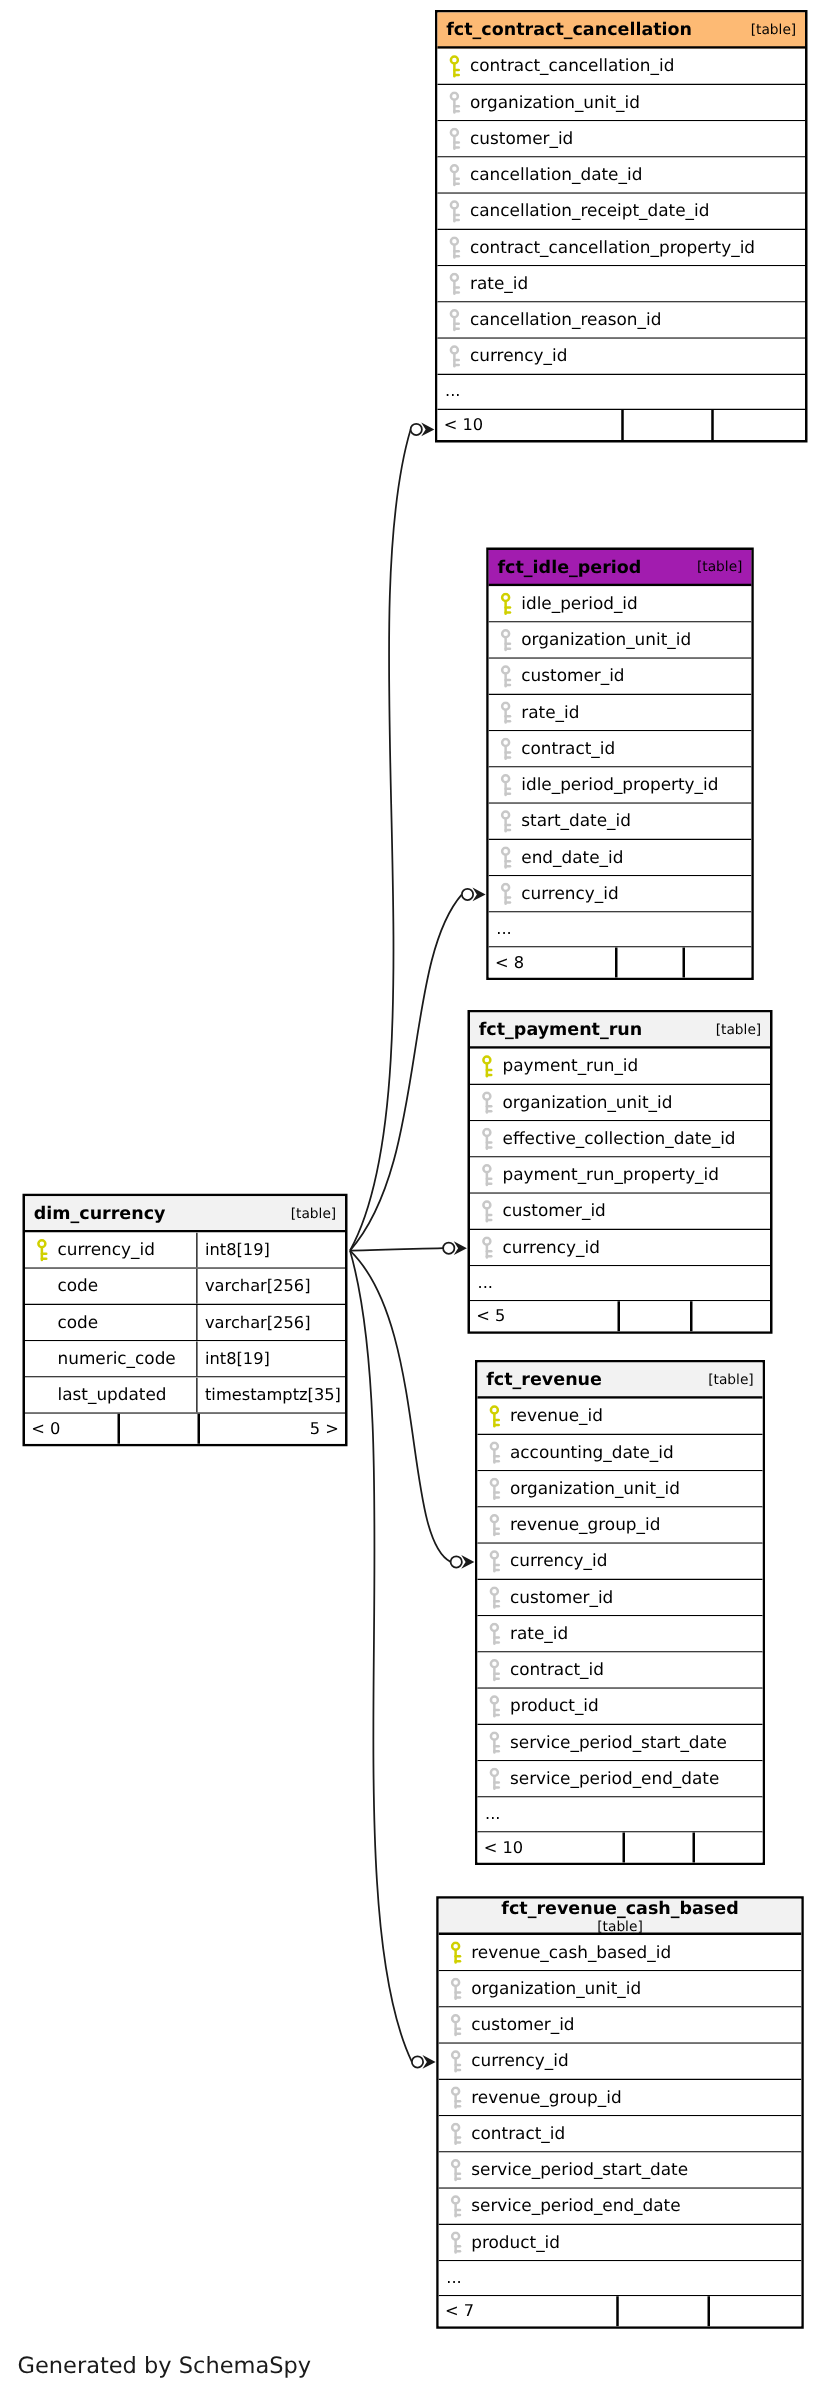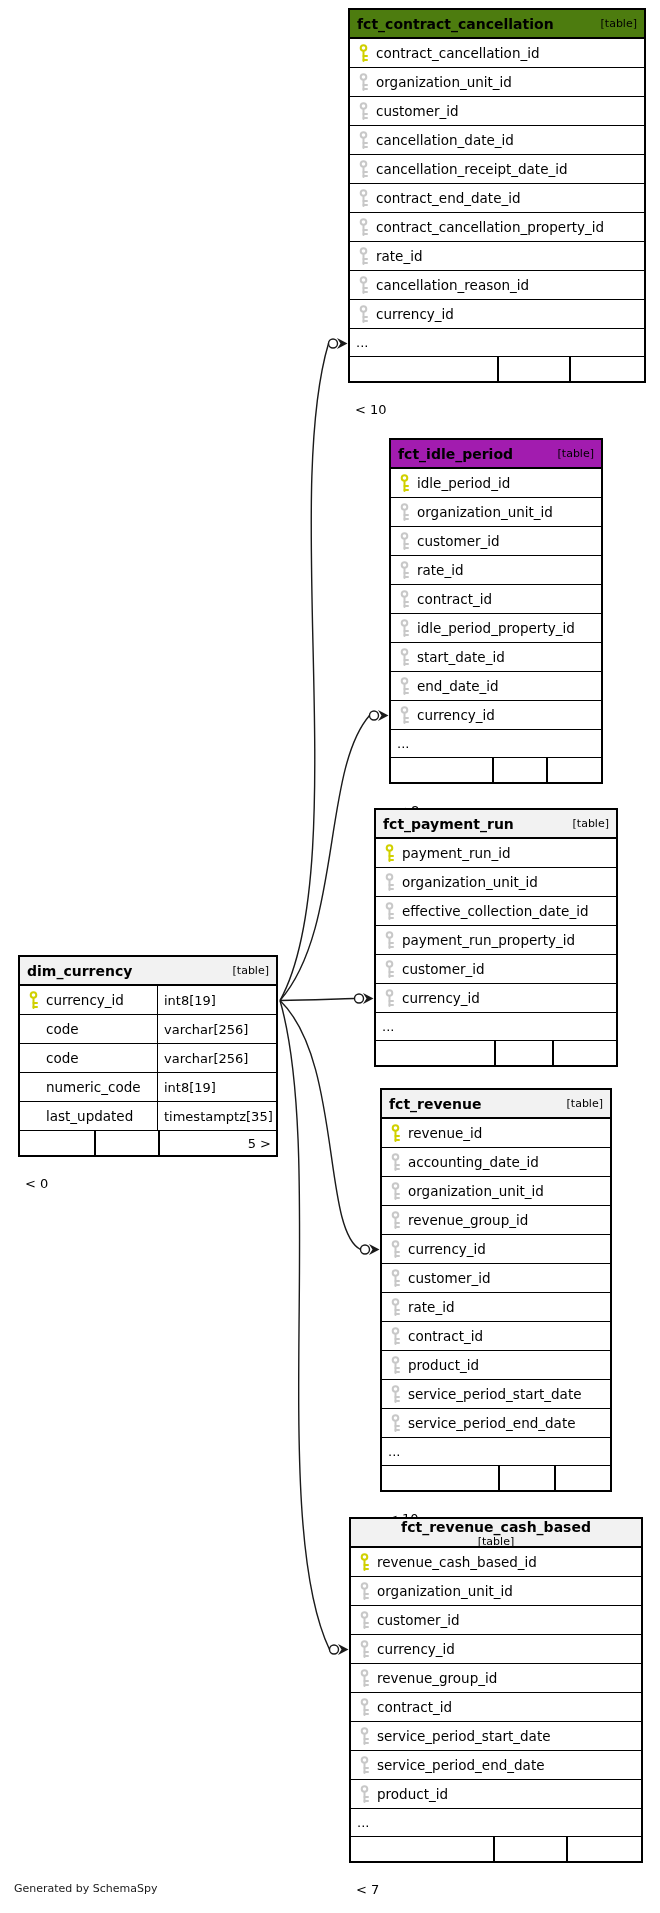--- a/index.html
+++ b/index.html
@@ -29,24 +29,24 @@
     box-sizing:border-box;height:28px;border-bottom:1px solid #000;
     display:flex;align-items:center;padding-left:6px;font-size:13px;background:#fff;
   }
   .tbl-footer{
     box-sizing:border-box;height:24px;display:flex;background:#fff;
   }
   .footer-cell{
     box-sizing:border-box;height:100%;display:flex;align-items:center;
     font-size:13px;padding:0 5px;border-left:2px solid #000;overflow:hidden;white-space:nowrap;
   }
-  .footer-cell:first-child{border-left:none;margin-top:40px;}
+  .footer-cell:first-child{border-left:none;}
   .footer-cell.right{justify-content:flex-end;}
   #footer-note{
-    position:absolute;left:14px;top:1882px;font-size:11px;color:#1a1a1a;white-space:nowrap;
+    position:absolute;left:14px;top:1882px;font-size:18px;color:#1a1a1a;white-space:nowrap;
   }
 </style>
 </head>
 <body>
 
 <div id="canvas">
   <svg id="edge-layer" xmlns="http://www.w3.org/2000/svg" viewBox="0 0 660 1913">
       <path d="M 280 1000.5 C 352 870, 282 500, 328.5 343.5" fill="none" stroke="#1a1a1a" stroke-width="1.4"></path>
       <circle cx="333" cy="343.5" r="4.5" fill="#ffffff" stroke="#1a1a1a" stroke-width="1.4"></circle>
       <polygon points="347.5,343.5 337,338 340.5,343.5 337,349" fill="#1a1a1a"></polygon>
@@ -58,21 +58,21 @@
       <polygon points="373.5,998.5 363,993 366.5,998.5 363,1004" fill="#1a1a1a"></polygon>
       <path d="M 280 1000.5 C 342 1060, 322 1230, 360.5 1249.5" fill="none" stroke="#1a1a1a" stroke-width="1.4"></path>
       <circle cx="365" cy="1249.5" r="4.5" fill="#ffffff" stroke="#1a1a1a" stroke-width="1.4"></circle>
       <polygon points="379.5,1249.5 369,1244 372.5,1249.5 369,1255" fill="#1a1a1a"></polygon>
       <path d="M 280 1000.5 C 326 1160, 268 1520, 329.5 1649.5" fill="none" stroke="#1a1a1a" stroke-width="1.4"></path>
       <circle cx="334" cy="1649.5" r="4.5" fill="#ffffff" stroke="#1a1a1a" stroke-width="1.4"></circle>
       <polygon points="348.5,1649.5 338,1644 341.5,1649.5 338,1655" fill="#1a1a1a"></polygon>
     </svg>
   <div id="tables-root">
       <div class="db-table" style="left: 348px; top: 8px; width: 298px;">
-        <div class="tbl-header" style="background: #4d7c0f;">
+        <div class="tbl-header" style="background: #fdba74;">
           <span class="tbl-name">fct_contract_cancellation</span>
           <span class="tbl-badge">[table]</span>
         </div>
         <div class="col-row">
           <span class="key-slot">
             <svg width="11" height="19" viewBox="0 0 11 19" xmlns="http://www.w3.org/2000/svg">
               <g fill="none" stroke="#d0d000" stroke-width="2" stroke-linecap="round">
                 <circle cx="5.5" cy="4" r="2.8"></circle>
                 <line x1="5.5" y1="7" x2="5.5" y2="17"></line>
                 <line x1="5.5" y1="12" x2="9" y2="12"></line>
@@ -126,33 +126,20 @@
             <svg width="11" height="19" viewBox="0 0 11 19" xmlns="http://www.w3.org/2000/svg">
               <g fill="none" stroke="#c8c8c8" stroke-width="2" stroke-linecap="round">
                 <circle cx="5.5" cy="4" r="2.8"></circle>
                 <line x1="5.5" y1="7" x2="5.5" y2="17"></line>
                 <line x1="5.5" y1="12" x2="9" y2="12"></line>
                 <line x1="5.5" y1="16" x2="9" y2="16"></line>
               </g>
             </svg>
           </span>
           <span class="col-label">cancellation_receipt_date_id</span>
-        </div>
-        <div class="col-row">
-          <span class="key-slot">
-            <svg width="11" height="19" viewBox="0 0 11 19" xmlns="http://www.w3.org/2000/svg">
-              <g fill="none" stroke="#c8c8c8" stroke-width="2" stroke-linecap="round">
-                <circle cx="5.5" cy="4" r="2.8"></circle>
-                <line x1="5.5" y1="7" x2="5.5" y2="17"></line>
-                <line x1="5.5" y1="12" x2="9" y2="12"></line>
-                <line x1="5.5" y1="16" x2="9" y2="16"></line>
-              </g>
-            </svg>
-          </span>
-          <span class="col-label">contract_end_date_id</span>
         </div>
         <div class="col-row">
           <span class="key-slot">
             <svg width="11" height="19" viewBox="0 0 11 19" xmlns="http://www.w3.org/2000/svg">
               <g fill="none" stroke="#c8c8c8" stroke-width="2" stroke-linecap="round">
                 <circle cx="5.5" cy="4" r="2.8"></circle>
                 <line x1="5.5" y1="7" x2="5.5" y2="17"></line>
                 <line x1="5.5" y1="12" x2="9" y2="12"></line>
                 <line x1="5.5" y1="16" x2="9" y2="16"></line>
               </g>

